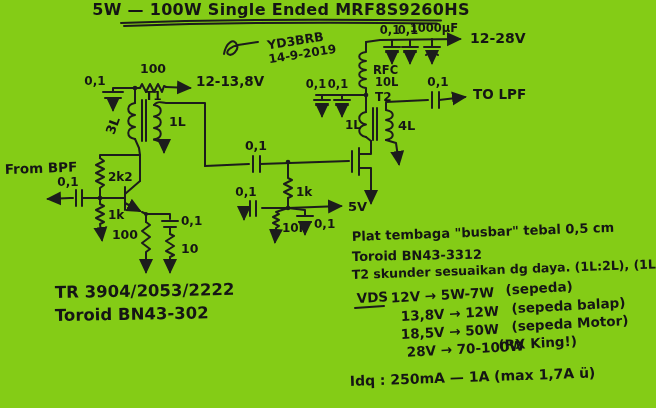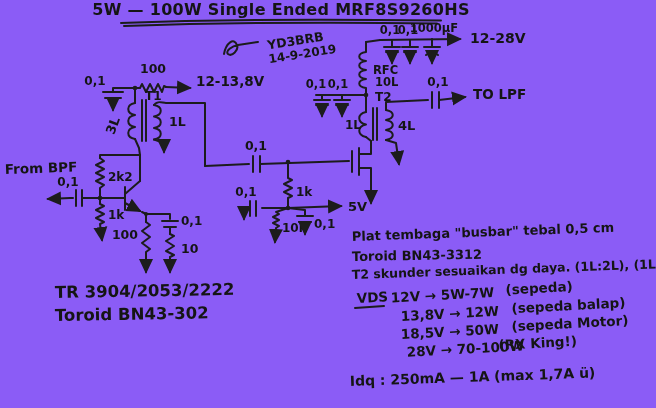--- a/index.html
+++ b/index.html
@@ -1,16 +1,16 @@
 <!DOCTYPE html>
 <html><head>
 <meta charset="utf-8">
 <style>
   html,body{margin:0;padding:0;background:#e8e8e8;}
-  .page{position:relative;width:656px;height:408px;background:#8b5cf6;overflow:hidden;
+  .page{position:relative;width:656px;height:408px;background:#84cc16;overflow:hidden;
         font-family:"DejaVu Sans",sans-serif;}
   svg{position:absolute;inset:0;}
   .ink{stroke:#1c1c1c;stroke-width:2;fill:none;stroke-linecap:round;stroke-linejoin:round;}
   .hw{font-family:"DejaVu Sans",sans-serif;font-weight:bold;fill:#151515;stroke:none;}
 </style>
 </head>
 <body>
 
 <div class="page">
 <svg width="656" height="408" viewBox="0 0 656 408">

